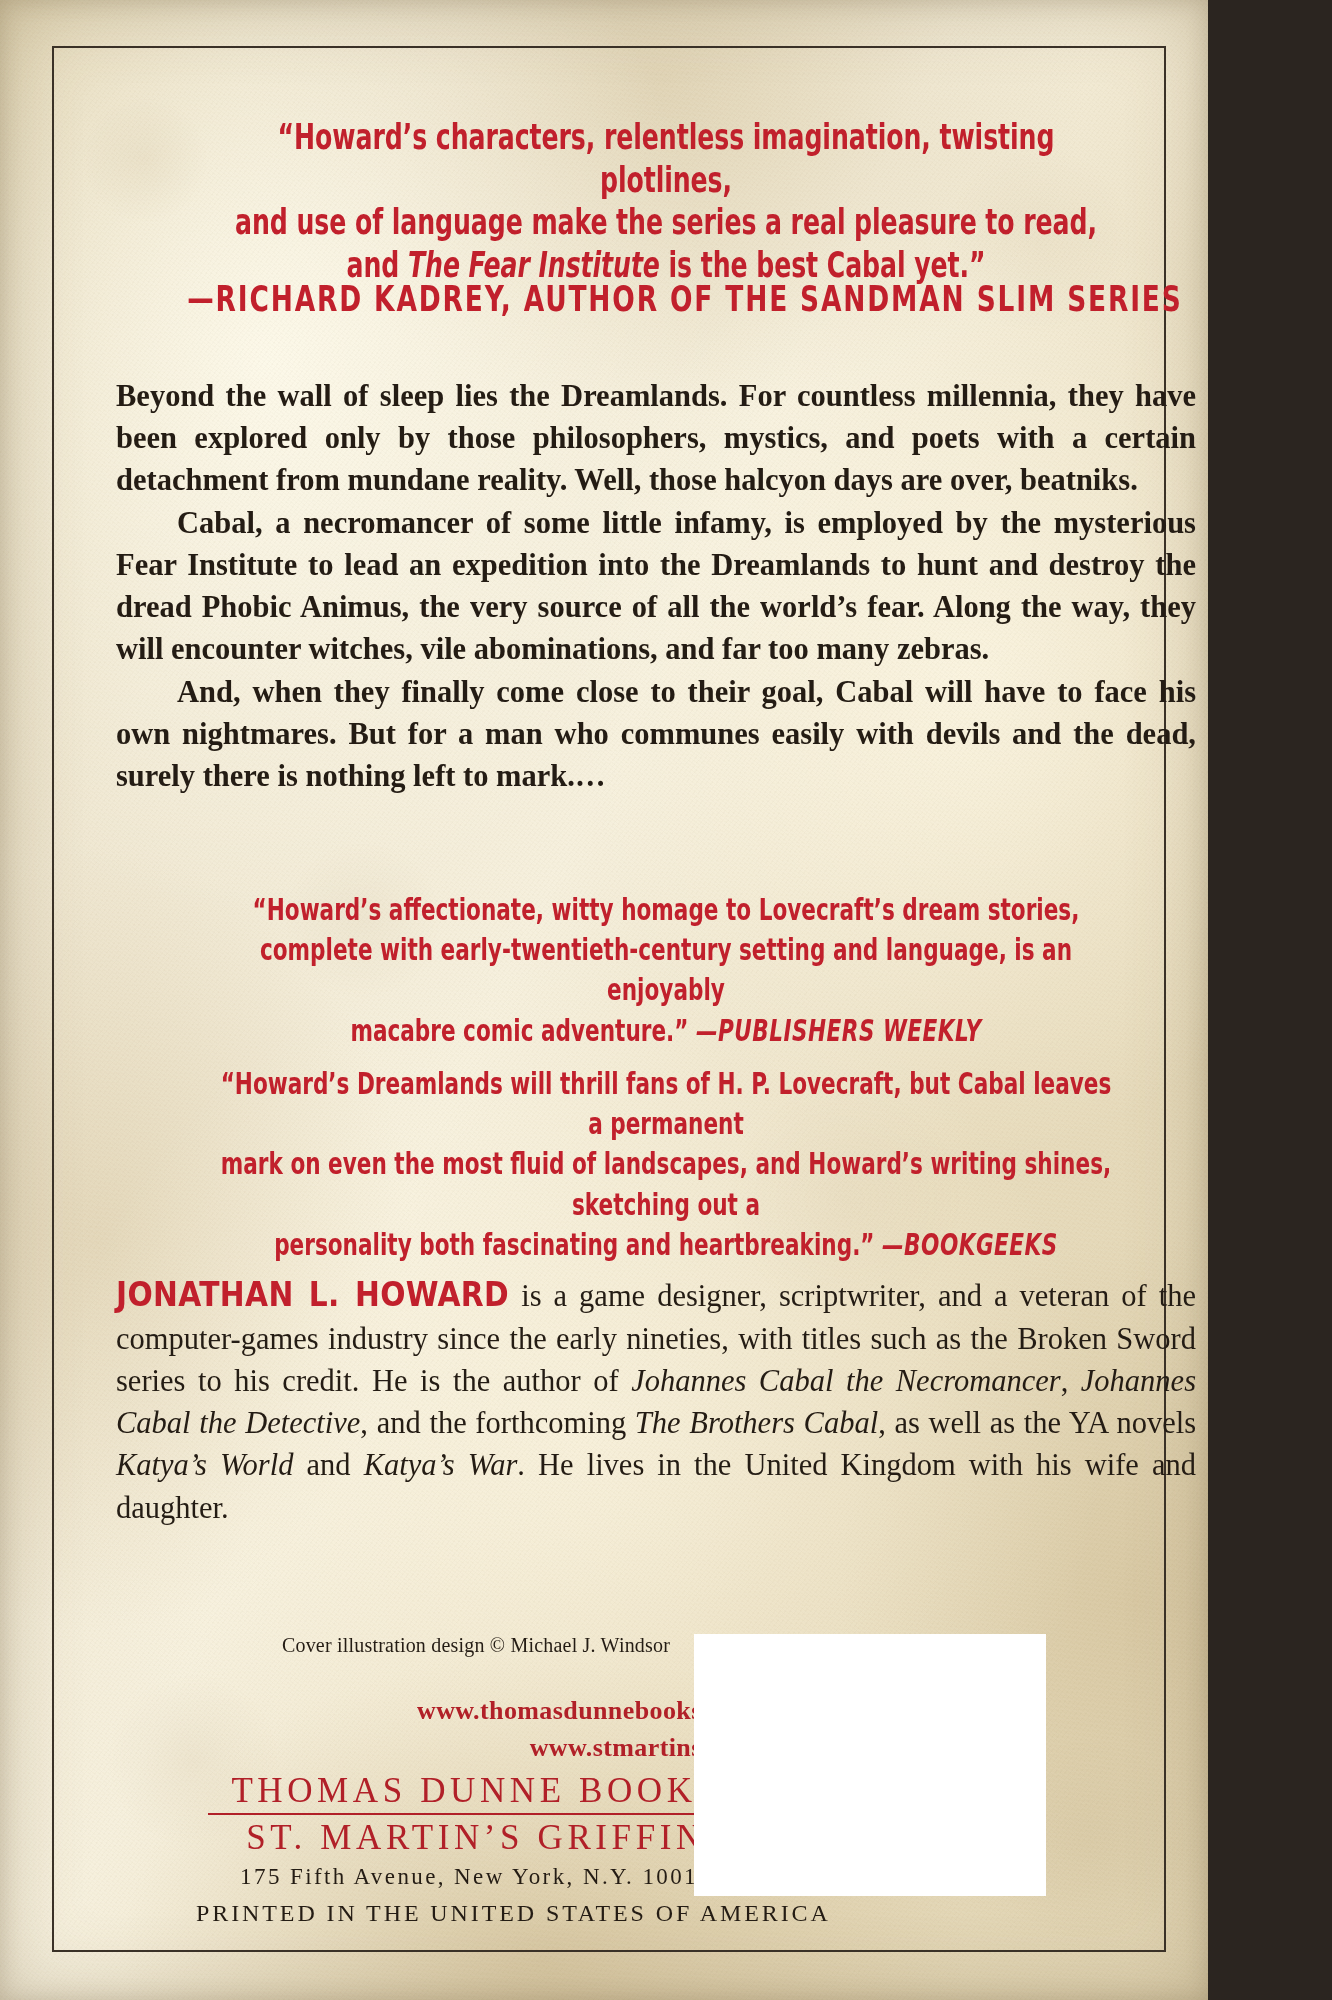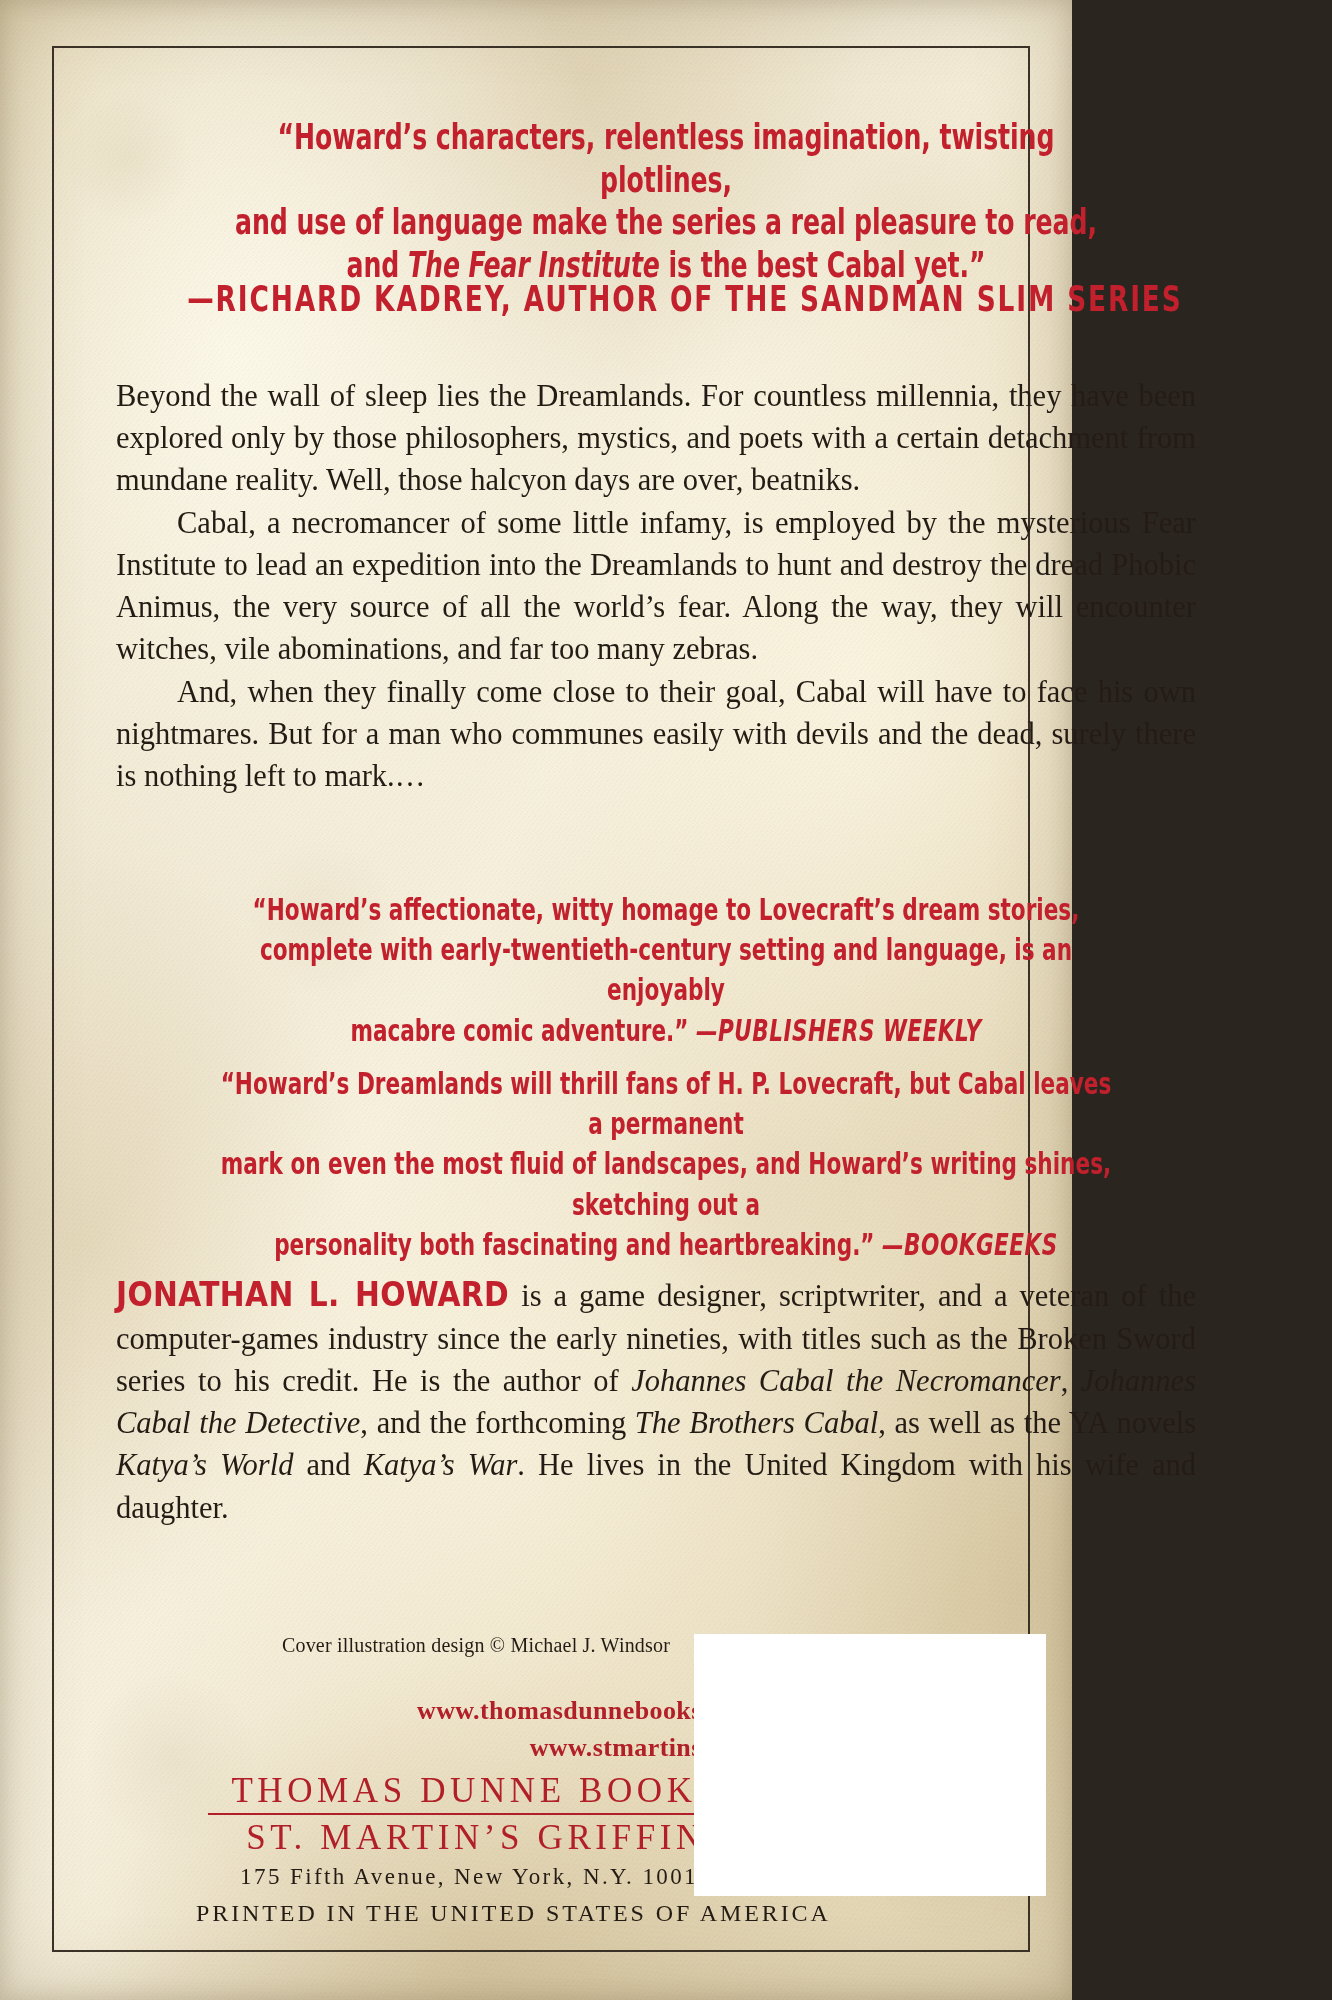--- a/index.html
+++ b/index.html
@@ -10,21 +10,21 @@
   body {
     width: 1332px;
     height: 2000px;
     overflow: hidden;
     font-family: "Liberation Serif", serif;
   }
 
   
   .cover {
     position: relative;
-    width: 1072px;
+    width: 1208px;
     height: 2000px;
     box-sizing: border-box;
     background-color: #e9dfc4;
     background-image:
       radial-gradient(ellipse 60% 45% at 22% 18%, rgba(255,252,238,0.85) 0%, rgba(255,252,238,0) 62%),
       radial-gradient(ellipse 55% 40% at 80% 34%, rgba(255,250,232,0.70) 0%, rgba(255,250,232,0) 60%),
       radial-gradient(ellipse 70% 40% at 48% 72%, rgba(252,246,226,0.65) 0%, rgba(252,246,226,0) 62%),
       radial-gradient(ellipse 40% 30% at 8% 62%, rgba(206,186,144,0.40) 0%, rgba(206,186,144,0) 65%),
       radial-gradient(ellipse 38% 28% at 94% 80%, rgba(202,182,139,0.42) 0%, rgba(202,182,139,0) 65%),
       radial-gradient(ellipse 50% 24% at 55% 4%, rgba(198,178,134,0.40) 0%, rgba(198,178,134,0) 70%),
@@ -124,20 +124,21 @@
     position: absolute;
     left: 20px;
     top: 375px;
     width: 1080px;
     color: #241c14;
     font-family: "Liberation Serif", "DejaVu Serif", serif;
     font-size: 30.5px;
     line-height: 1.385;
     text-align: justify;
     text-justify: inter-word;
+    font-weight: bold;
   }
   .body-copy p { margin: 0; }
   .body-copy p.ind { text-indent: 2.0em; }
 
   .blurb-pw {
     position: absolute;
     left: 0;
     top: 890px;
     width: 1140px;
     font-size: 30px;

